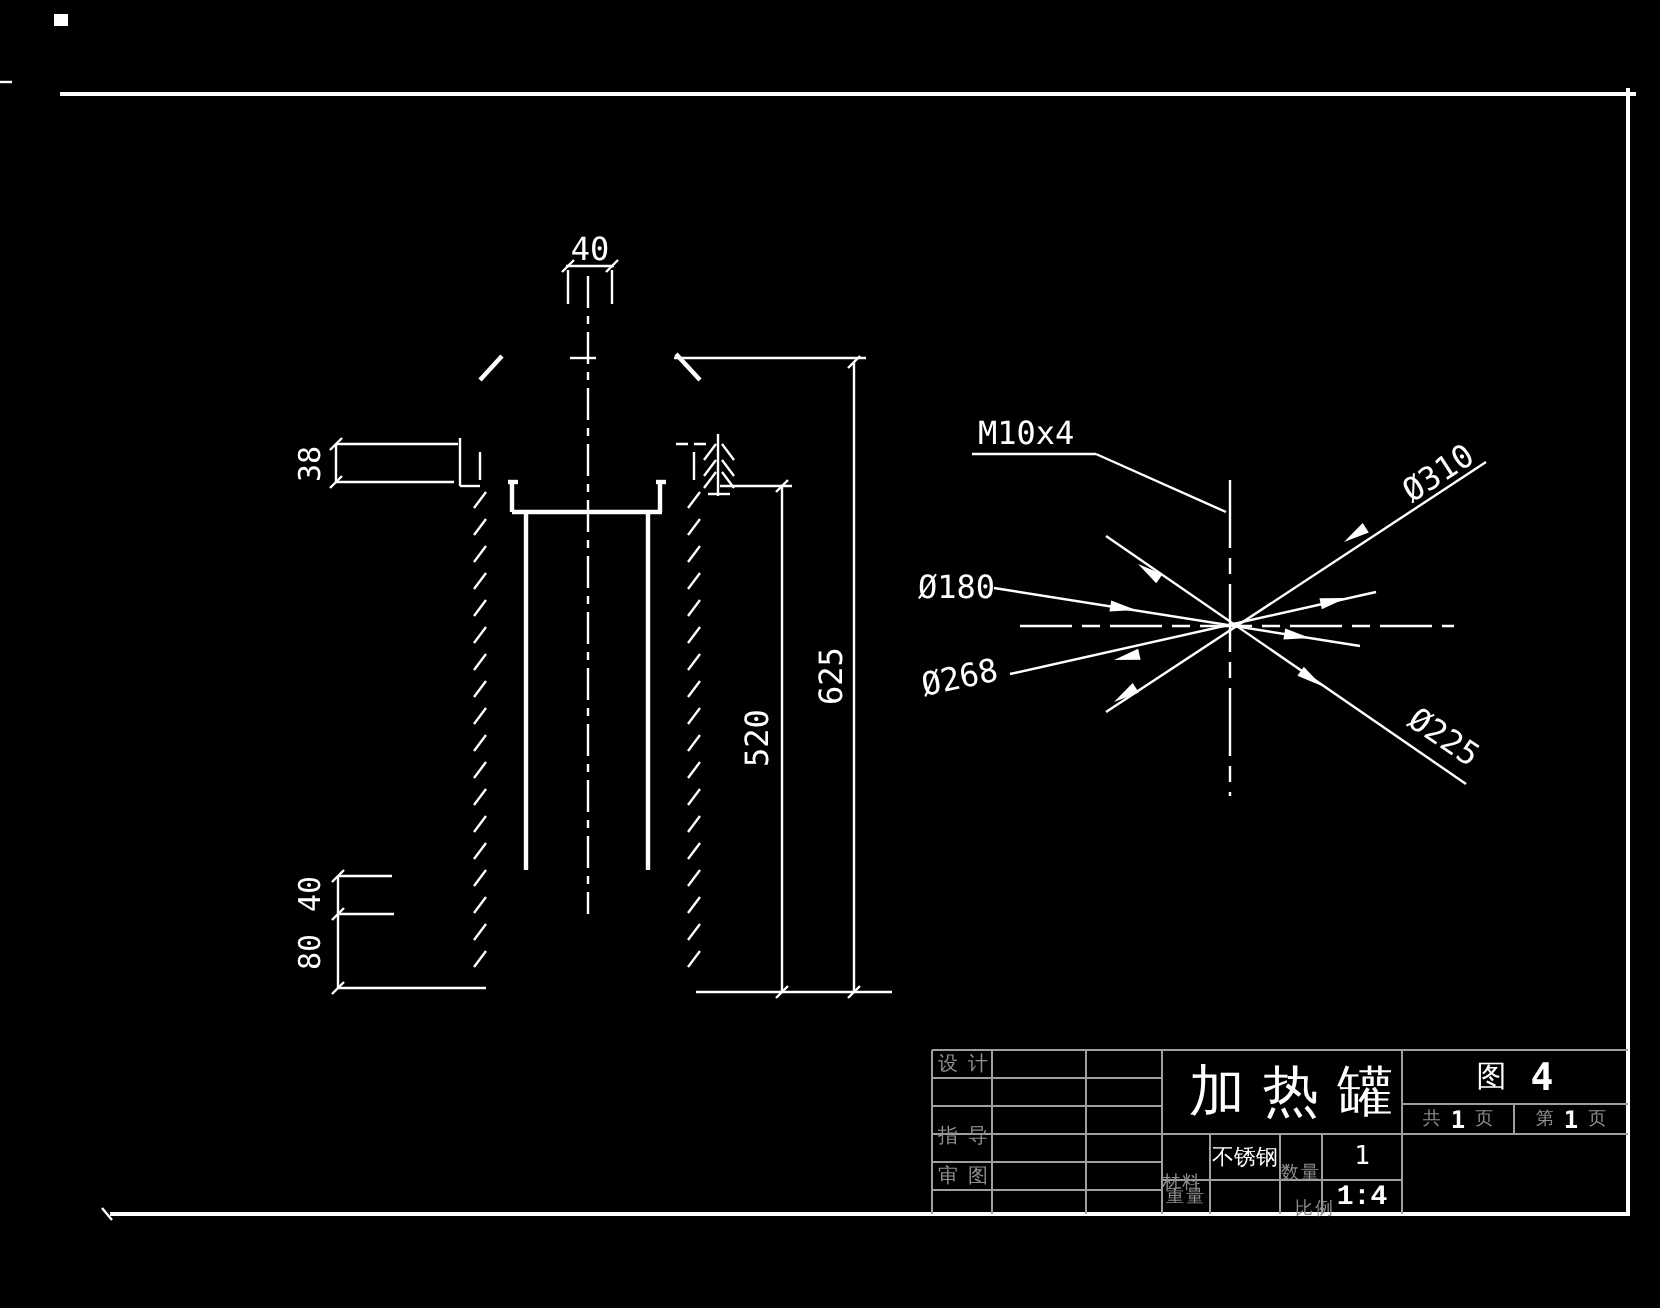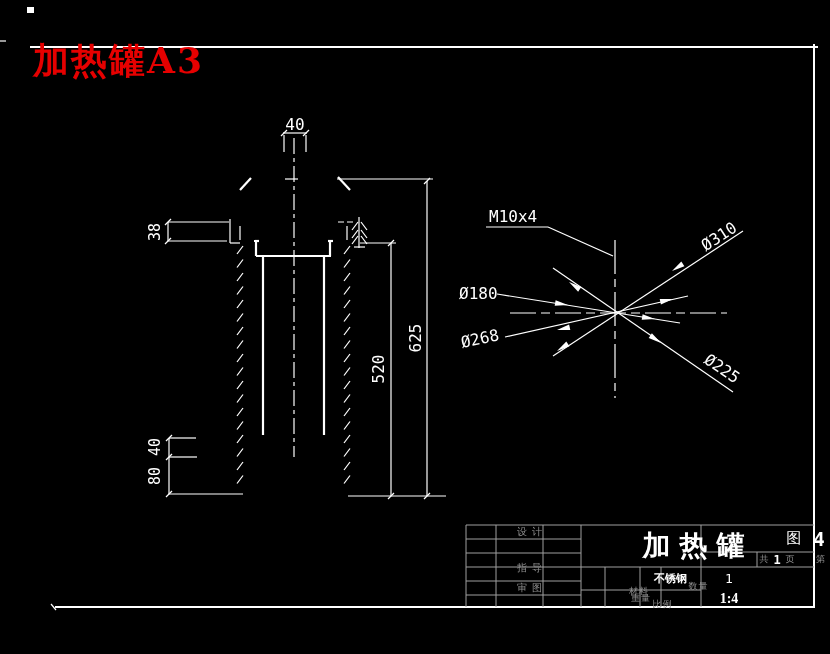--- a/index.html
+++ b/index.html
@@ -14,25 +14,25 @@
   .arrow{fill:#fff;stroke:none;}
   svg text{fill:#fff;font-family:"DejaVu Sans Mono",monospace;}
   .dimtxt{font-size:16px;}
   .dimtxt-s{font-size:15px;}
   .lbltxt{font-size:16px;}
   
   .sheet-title{position:absolute;left:33px;top:42px;color:#e60000;font-size:36px;
                font-weight:bold;letter-spacing:2px;font-family:"DejaVu Serif","DejaVu Sans",serif;
                line-height:1;white-space:nowrap;}
   
-  .cell{position:absolute;display:flex;align-items:center;white-space:nowrap;overflow:hidden;margin-left:48px;}
+  .cell{position:absolute;display:flex;align-items:center;white-space:nowrap;overflow:hidden;}
   .lab{color:#8f8f8f;font-size:10px;letter-spacing:5px;padding-left:3px;}
   .lab-s{color:#8f8f8f;font-size:9px;letter-spacing:1px;justify-content:center;}
   .val{color:#fff;justify-content:center;}
-  .partname{color:#fff;font-size:28px;font-weight:bold;letter-spacing:9px;justify-content:center;padding-left:9px;}
+  .partname{color:#fff;font-size:28px;font-weight:normal;letter-spacing:9px;justify-content:center;padding-left:9px;}
   .figrow{justify-content:center;gap:12px;color:#fff;}
   .figlab{font-size:15px;}
   .fignum{font-size:19px;font-weight:bold;font-family:"DejaVu Sans Mono",monospace;}
   .pagecell{justify-content:center;gap:5px;}
   .pglab{color:#8f8f8f;font-size:9px;}
   .pgval{color:#fff;font-size:12px;font-weight:bold;font-family:"DejaVu Sans Mono",monospace;}
 </style>
 </head>
 <body>
 
@@ -221,21 +221,20 @@
       <line class="grid" x1="466" y1="595" x2="581" y2="595"></line>
       <line class="grid" x1="605" y1="567" x2="605" y2="607"></line>
       <line class="grid" x1="640" y1="567" x2="640" y2="607"></line>
       <line class="grid" x1="661" y1="567" x2="661" y2="607"></line>
       <line class="grid" x1="581" y1="590" x2="701" y2="590"></line>
       <line class="grid" x1="701" y1="552" x2="814" y2="552"></line>
       <line class="grid" x1="757" y1="552" x2="757" y2="567"></line>
     </g>
   </svg>
 
-  <div class="sheet-title">加热罐A3</div>
 
   <div>
     <div class="cell lab" style="left:466px;top:525px;width:30px;height:14px;">设计</div>
     <div class="cell lab" style="left:466px;top:553px;width:30px;height:30px;">指导</div>
     <div class="cell lab" style="left:466px;top:581px;width:30px;height:14px;">审图</div>
 
     <div class="cell partname" style="left:581px;top:525px;width:120px;height:42px;">加热罐</div>
 
     <div class="cell figrow" style="left:701px;top:525px;width:113px;height:27px;">
       <span class="figlab">图</span>
@@ -246,23 +245,23 @@
       <span class="pgval">1</span>
       <span class="pglab">页</span>
     </div>
     <div class="cell pagecell" style="left:757px;top:552px;width:57px;height:15px;">
       <span class="pglab">第</span>
       <span class="pgval">1</span>
       <span class="pglab">页</span>
     </div>
 
     <div class="cell lab-s" style="left:581px;top:580px;width:20px;height:23px;">材料</div>
-    <div class="cell val" style="left:605px;top:567px;width:35px;height:23px;font-size:11px;font-weight:bold;">不锈钢</div>
+    <div class="cell val" style="left:605px;top:567px;width:35px;height:23px;font-size:11px;font-weight:normal;">不锈钢</div>
     <div class="cell lab-s" style="left:640px;top:567px;width:21px;height:39px;">数量</div>
     <div class="cell val" style="left:661px;top:567px;width:40px;height:23px;font-size:13px;font-family:'DejaVu Sans Mono',monospace;">1</div>
 
     <div class="cell lab-s" style="left:581px;top:590px;width:24px;height:16px;">重量</div>
     <div class="cell val" style="left:605px;top:590px;width:35px;height:17px;font-size:11px;"></div>
-    <div class="cell lab-s" style="left:604px;top:590px;width:21px;height:28px;">比例</div>
-    <div class="cell val" style="left:661px;top:590px;width:40px;height:17px;font-size:14px;font-weight:bold;font-family:Liberation Serif, serif;">1:4</div>
+    <div class="cell lab-s" style="left:647px;top:590px;width:21px;height:28px;">比例</div>
+    <div class="cell val" style="left:661px;top:590px;width:40px;height:17px;font-size:14px;font-weight:bold;font-family:Liberation Mono, monospace;">1:4</div>
   </div>
 
 </div>
 
 </body></html>

